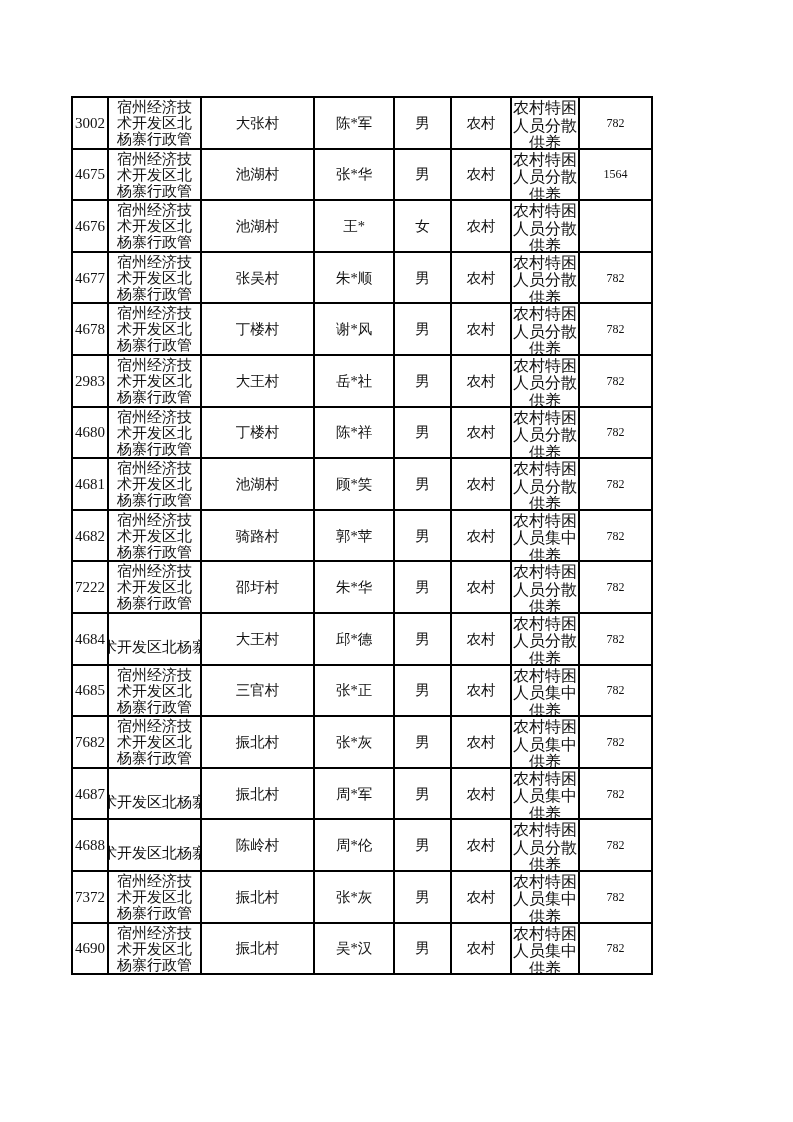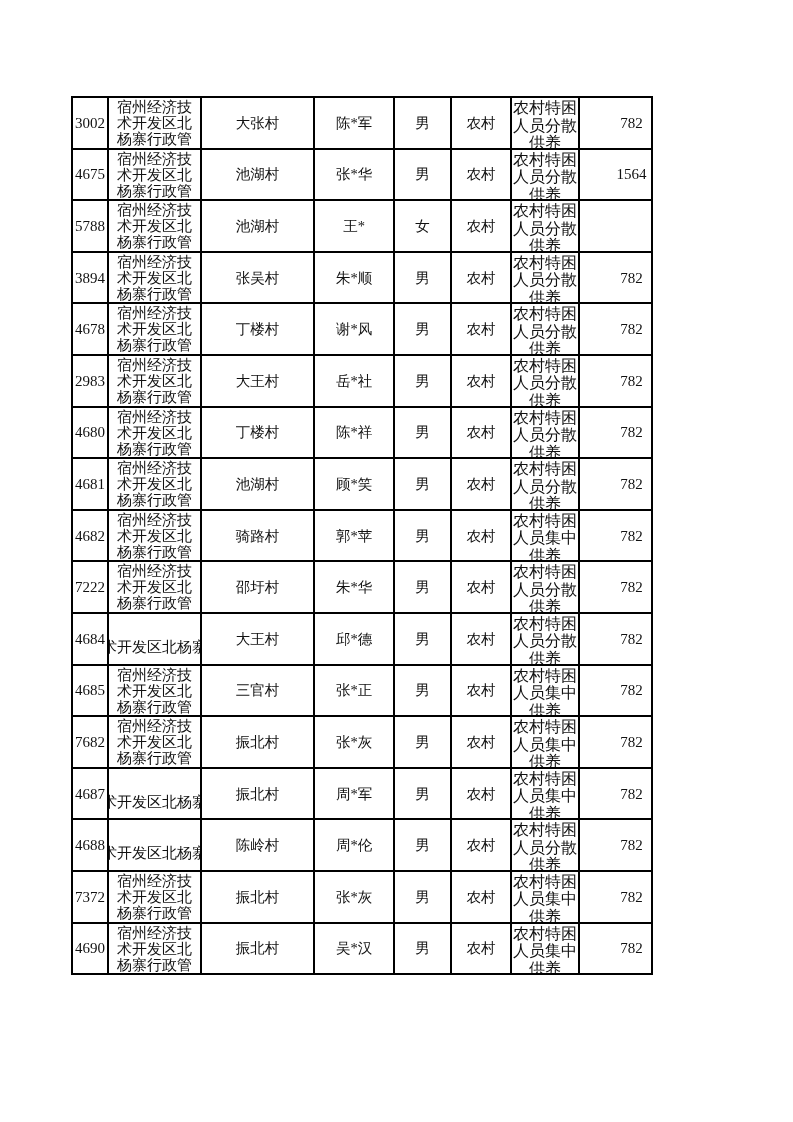--- a/index.html
+++ b/index.html
@@ -58,21 +58,21 @@
     white-space: nowrap;
     line-height: 20px;
   }
   .c-village .cw, .c-person .cw, .c-gender .cw, .c-area .cw { font-size: 14.5px; }
   .c-category .cw {
     align-items: flex-start;
     padding-top: 1px;
     font-size: 16px;
     line-height: 17.5px;
   }
-  .c-amount .cw { font-size: 15px; margin-left: 16px; }
+  .c-amount .cw { font-size: 12px; }
 </style>
 </head>
 <body>
 
 <div class="page">
   <table class="grid">
     <colgroup>
       <col style="width:36px">
       <col style="width:93px">
       <col style="width:113px">
@@ -138,21 +138,21 @@
             <div class="cw">农村特困
 人员分散
 供养</div>
           </td>
     <td class="c-amount">
             <div class="cw">1564</div>
           </td>
   </tr>
         <tr>
     <td class="c-id">
-            <div class="cw">5788</div>
+            <div class="cw">4676</div>
           </td>
     <td class="c-region">
             <div class="cw">宿州经济技
 术开发区北
 杨寨行政管</div>
           </td>
     <td class="c-village">
             <div class="cw">池湖村</div>
           </td>
     <td class="c-person">
@@ -168,21 +168,21 @@
             <div class="cw">农村特困
 人员分散
 供养</div>
           </td>
     <td class="c-amount">
             <div class="cw"></div>
           </td>
   </tr>
         <tr>
     <td class="c-id">
-            <div class="cw">3894</div>
+            <div class="cw">4677</div>
           </td>
     <td class="c-region">
             <div class="cw">宿州经济技
 术开发区北
 杨寨行政管</div>
           </td>
     <td class="c-village">
             <div class="cw">张吴村</div>
           </td>
     <td class="c-person">

